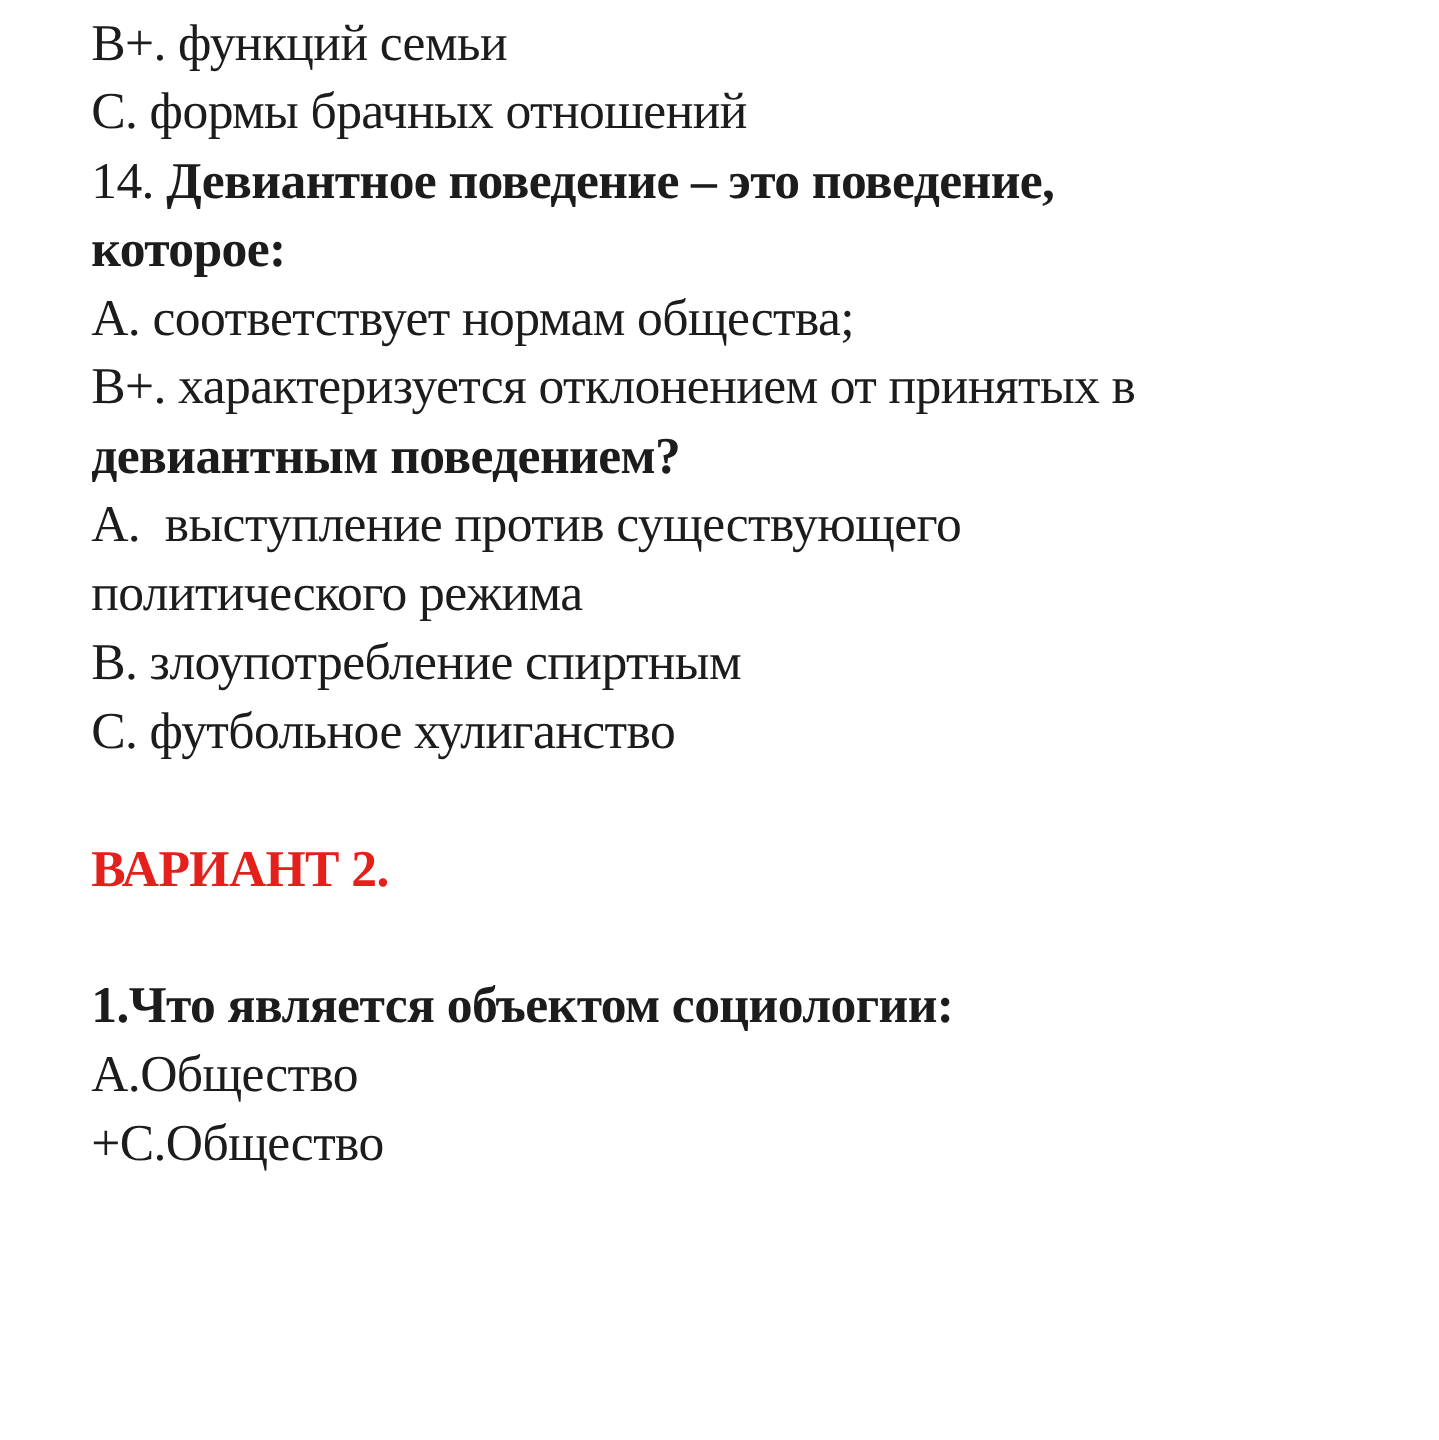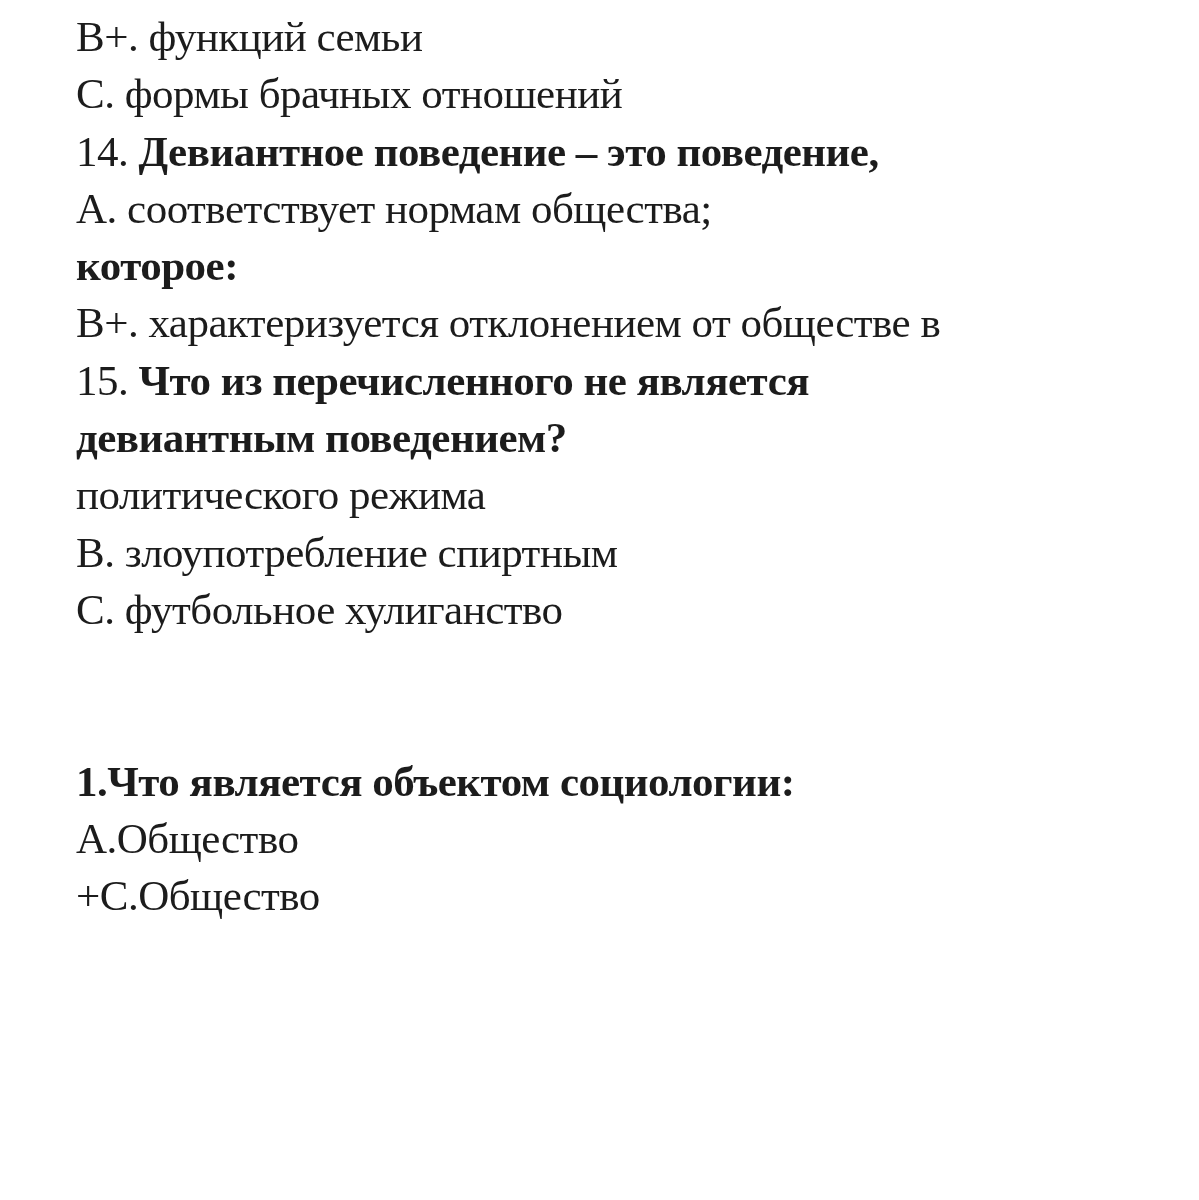--- a/index.html
+++ b/index.html
@@ -31,27 +31,28 @@
   .run.accent {  }
 </style>
 </head>
 <body>
 
 <div class="page">
   <div id="lines-container">
       <div class="line"><span class="run">В+. функций семьи</span></div>
       <div class="line"><span class="run">С. формы брачных отношений</span></div>
       <div class="line"><span class="run">14. </span><span class="run bold">Девиантное поведение – это поведение,</span></div>
+      <div class="line"><span class="run bold">которое:</span></div>
       <div class="line"><span class="run">А. соответствует нормам общества;</span></div>
-      <div class="line"><span class="run bold">которое:</span></div>
-      <div class="line"><span class="run">В+. характеризуется отклонением от обществе в</span></div>
-      <div class="line"><span class="run">15. </span><span class="run bold">Что из перечисленного не является</span></div>
+      <div class="line"><span class="run">В+. характеризуется отклонением от принятых в</span></div>
       <div class="line"><span class="run bold">девиантным поведением?</span></div>
+      <div class="line"><span class="run">А.  выступление против существующего</span></div>
       <div class="line"><span class="run">политического режима</span></div>
       <div class="line"><span class="run">В. злоупотребление спиртным</span></div>
       <div class="line"><span class="run">С. футбольное хулиганство</span></div>
       <div class="line"></div>
+      <div class="line"><span class="run bold accent" style="color: rgb(227, 32, 27);">ВАРИАНТ 2.</span></div>
       <div class="line"></div>
       <div class="line"><span class="run bold">1.Что является объектом социологии:</span></div>
       <div class="line"><span class="run">А.Общество</span></div>
       <div class="line"><span class="run">+С.Общество</span></div>
     </div>
 </div>
 
 </body></html>

